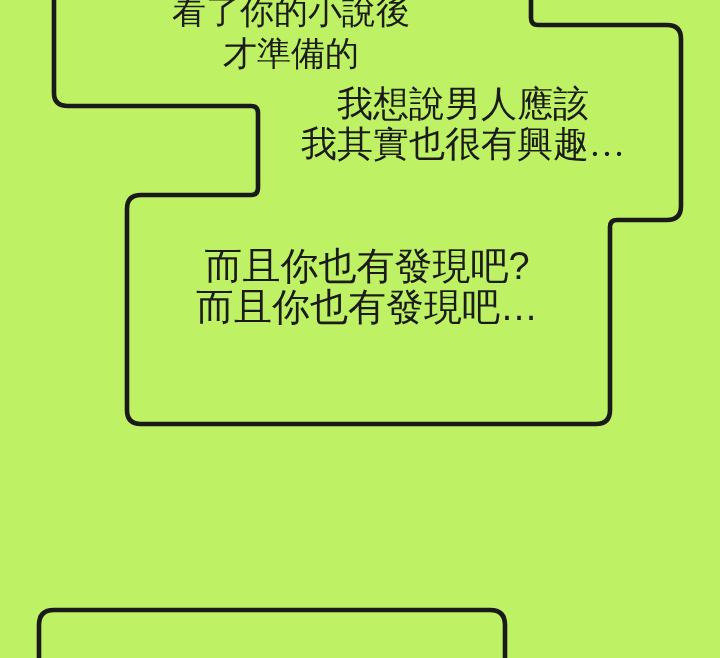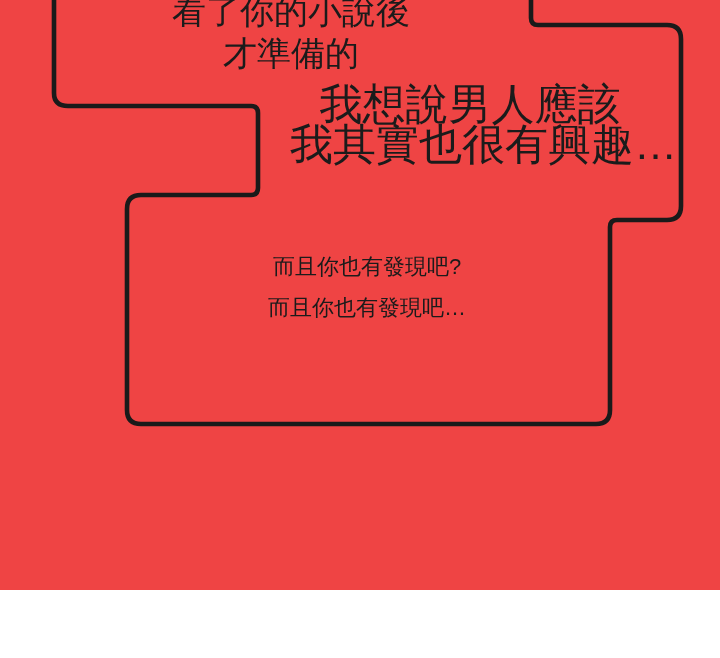--- a/index.html
+++ b/index.html
@@ -3,23 +3,23 @@
 <meta charset="utf-8">
 <style>
   html, body {
     margin: 0;
     padding: 0;
     background: #ffffff;
   }
   .page {
     position: relative;
     width: 720px;
-    height: 590px;
+    height: 658px;
     overflow: hidden;
-    background: #ef4444;
+    background: #bef264;
     font-family: "Liberation Sans", sans-serif;
   }
   .outline-svg {
     position: absolute;
     left: 0;
     top: 0;
     width: 720px;
     height: 658px;
     display: block;
   }
@@ -35,31 +35,32 @@
     display: block;
   }
   .tb-top {
     left: 161px;
     top: -10px;
     width: 260px;
     font-size: 34px;
     line-height: 42px;
   }
   .tb-right {
-    left: 290px;
+    left: 283px;
     top: 84px;
     width: 360px;
-    font-size: 43px;
+    font-size: 36px;
     line-height: 40px;
+    font-family: Liberation Serif, serif;
   }
   .tb-middle {
     left: 187px;
     top: 246px;
     width: 360px;
-    font-size: 22px;
+    font-size: 38px;
     line-height: 41px;
   }
 </style>
 </head>
 <body>
 
 <div class="page">
 
   <svg class="outline-svg" viewBox="0 0 720 658" xmlns="http://www.w3.org/2000/svg">
 

